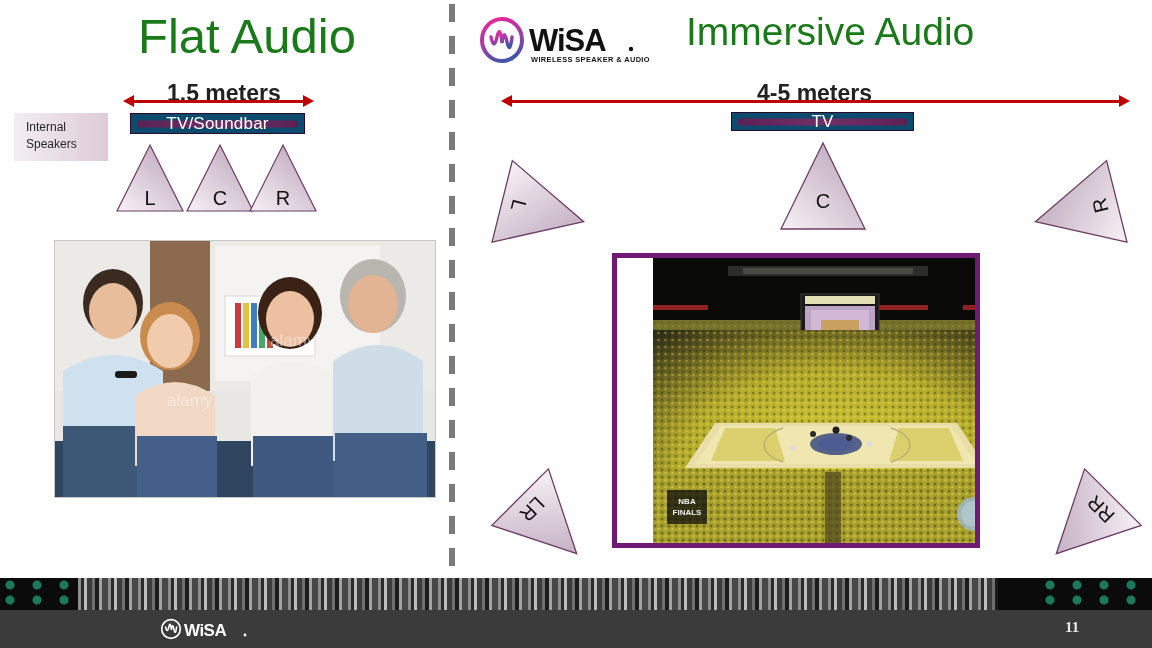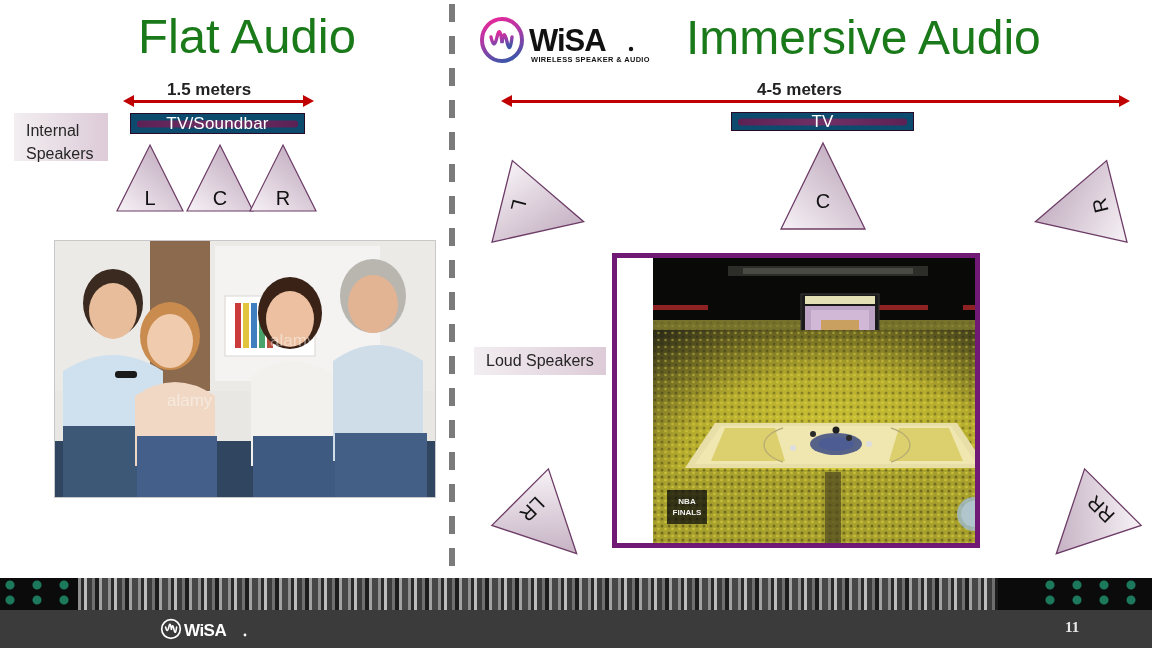--- a/index.html
+++ b/index.html
@@ -22,28 +22,28 @@
 
   
   .title {
     position: absolute;
     color: #1a7a1a;
     font-weight: 400;
     letter-spacing: 0px;
     white-space: nowrap;
   }
   #title-left { left: 138px; top: 8px; font-size: 49px; }
-  #title-right { left: 686px; top: 10px; font-size: 48px; }
+  #title-right { left: 686px; top: 10px; font-size: 39px; }
 
   
   .wisa-logo { position: absolute; left: 479px; top: 17px; width: 174px; height: 50px; }
 
   
   .meas-label {
-    position: absolute; font-size: 17px; font-weight: bold; color: #222;
+    position: absolute; font-size: 23px; font-weight: bold; color: #222;
     white-space: nowrap;
   }
   #meas-left { left: 167px; top: 80px; }
   #meas-right { left: 757px; top: 80px; }
 
   .arrow-line { position: absolute; height: 3px; background: #c00000; }
   .arrow-head { position: absolute; width: 0; height: 0;
     border-top: 6px solid transparent; border-bottom: 6px solid transparent; }
   .arrow-head.left  { border-right: 11px solid #c00000; }
   .arrow-head.right { border-left: 11px solid #c00000; }
@@ -71,21 +71,21 @@
   .spk svg { display: block; overflow: visible; }
   .spk .lbl {
     font-family: "Liberation Sans", sans-serif;
     font-size: 20px; fill: #111; font-weight: 400;
   }
 
   
   .callout {
     position: absolute;
     background: linear-gradient(to right, #f2eef1 0%, #ddcbd8 100%);
-    color: #262626; font-size: 16px; line-height: 1.45;
+    color: #262626; font-size: 12px; line-height: 1.45;
     padding: 6px 12px;
   }
   #internal-speakers { left: 14px; top: 113px; width: 94px; height: 48px; }
   #loud-speakers { left: 474px; top: 347px; width: 132px; height: 28px;
      display: flex; align-items: center; }
 
   
   .photo { position: absolute; overflow: hidden; }
   #photo-family { left: 54px; top: 240px; width: 382px; height: 258px;
       border: 1px solid #c8c8c8; }
@@ -247,23 +247,20 @@
   <div class="meas-label" id="meas-right">4-5 meters</div>
 
   <div class="arrow-line" style="left:511px; top:100px; width:608px;"></div>
   <div class="arrow-head left" style="left:501px; top:95px;"></div>
   <div class="arrow-head right" style="left:1119px; top:95px;"></div>
 
   <div class="tvbar" id="tv-right">
     <span>TV</span>
   </div>
 
-  <div class="callout" id="loud-speakers">
-    <span>Loud Speakers</span>
-  </div>
 
   <div class="spk" style="left:493px; top:163px;">
     <svg width="96" height="96" viewBox="0 0 96 96">
       <defs>
         <linearGradient id="gTriR" x1="1" y1="0" x2="0.1" y2="1">
           <stop offset="0" stop-color="#b69eb4"></stop>
           <stop offset="1" stop-color="#f4eef3"></stop>
         </linearGradient>
       </defs>
       <g transform="rotate(104 48 48)">

